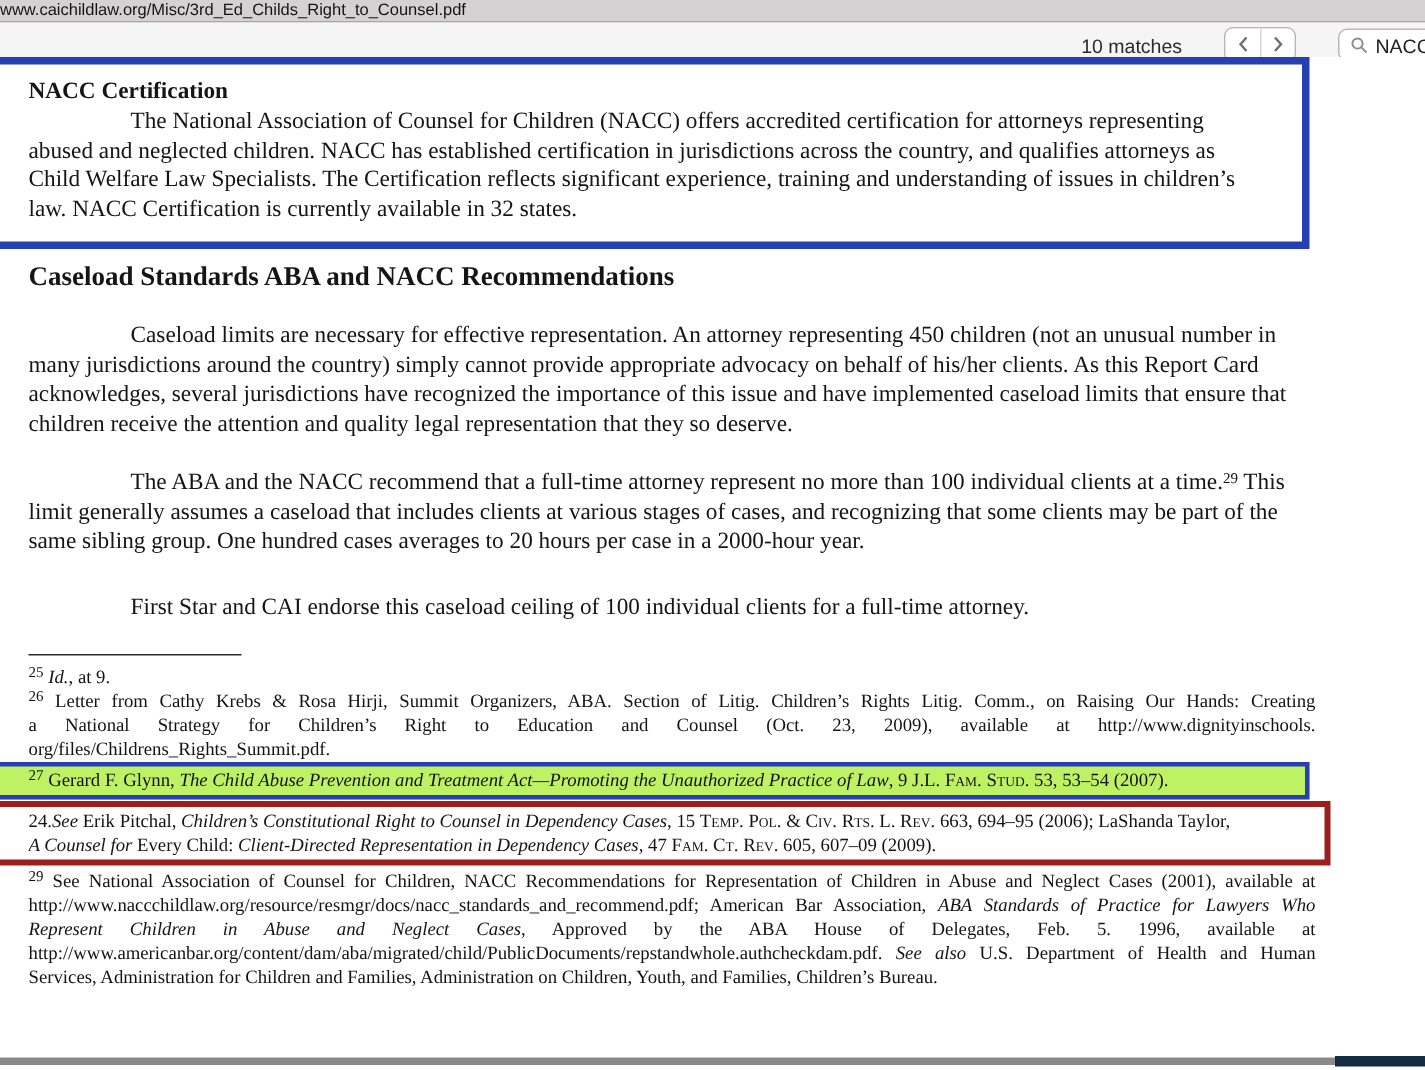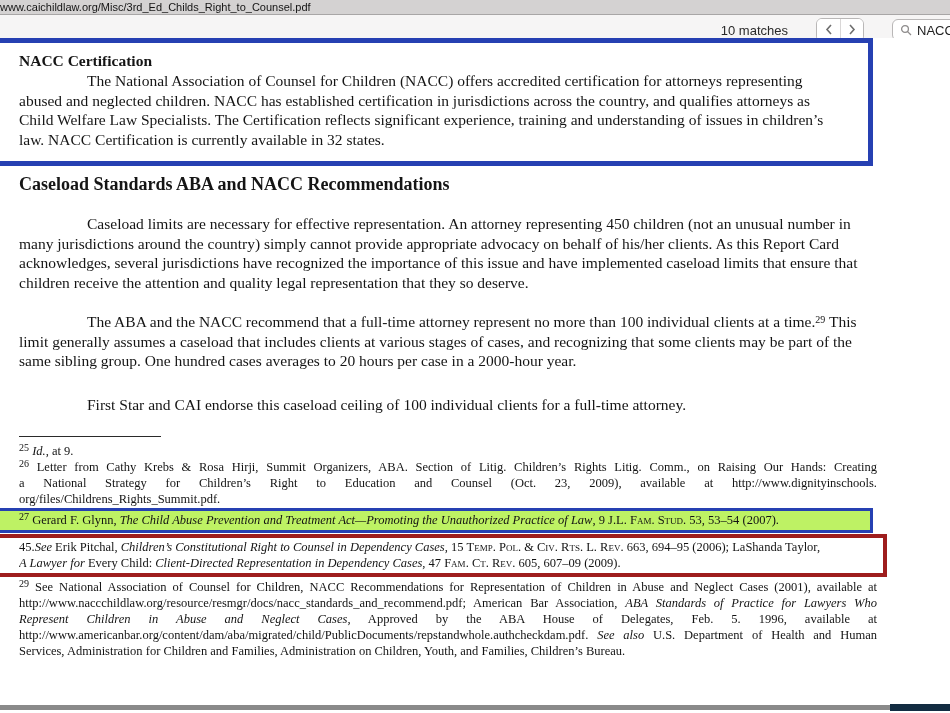--- a/index.html
+++ b/index.html
@@ -126,22 +126,22 @@
 
     <div class="footnotes">
       <p class="fn"><span class="sup">25</span><span> </span><span class="i">Id.</span><span>, at 9.</span></p>
       <p class="fn fn26"><span class="sup">26</span><span> Letter from Cathy Krebs &amp; Rosa Hirji, Summit Organizers, ABA. Section of Litig. Children’s Rights Litig. Comm., on Raising Our Hands:  Creating</span><br><span>a National Strategy for Children’s Right to Education and Counsel (Oct. 23, 2009), available at http://www.dignityinschools.</span><br><span>org/files/Childrens_Rights_Summit.pdf.</span></p>
 
       <div class="fn-box-blue" style="border-color: rgb(38, 64, 178);">
         <p class="fn fn-line"><span class="sup">27</span><span> Gerard F. Glynn, </span><span class="i">The Child Abuse Prevention and Treatment Act—Promoting the Unauthorized Practice of Law</span><span>, 9 J.L. </span><span class="sc">Fam. Stud.</span><span> 53, 53–54 (2007).</span></p>
       </div>
 
       <div class="fn-box-red" style="border-color: rgb(158, 29, 29);">
-        <p class="fn fn-line"><span>45.</span><span class="i">See</span><span> Erik Pitchal, </span><span class="i">Children’s Constitutional Right to Counsel in Dependency Cases</span><span>, 15 </span><span class="sc">Temp. Pol. &amp; Civ. Rts. L. Rev.</span><span> 663, 694–95 (2006); LaShanda Taylor,</span></p>
-        <p class="fn fn-line"><span class="i">A Lawyer for</span><span> Every Child:  </span><span class="i">Client-Directed Representation in Dependency Cases</span><span>, 47 </span><span class="sc">Fam. Ct. Rev.</span><span> 605, 607–09 (2009).</span></p>
+        <p class="fn fn-line"><span>24.</span><span class="i">See</span><span> Erik Pitchal, </span><span class="i">Children’s Constitutional Right to Counsel in Dependency Cases</span><span>, 15 </span><span class="sc">Temp. Pol. &amp; Civ. Rts. L. Rev.</span><span> 663, 694–95 (2006); LaShanda Taylor,</span></p>
+        <p class="fn fn-line"><span class="i">A Counsel for</span><span> Every Child:  </span><span class="i">Client-Directed Representation in Dependency Cases</span><span>, 47 </span><span class="sc">Fam. Ct. Rev.</span><span> 605, 607–09 (2009).</span></p>
       </div>
 
       <p class="fn fn29"><span class="sup">29</span><span> See National Association of Counsel for Children, NACC Recommendations for Representation of Children in Abuse and Neglect Cases (2001), available at http://www.naccchildlaw.org/resource/resmgr/docs/nacc_standards_and_recommend.pdf; American Bar Association, </span><span class="i">ABA Standards of Practice for Lawyers Who Represent Children in Abuse and Neglect Cases</span><span>, Approved by the ABA House of Delegates, Feb. 5. 1996, available at http://www.americanbar.org/content/dam/aba/migrated/child/PublicDocuments/repstandwhole.authcheckdam.pdf.  </span><span class="i">See also</span><span> U.S. Department of Health and Human Services, Administration for Children and Families, Administration on Children, Youth, and Families, Children’s Bureau.</span></p>
     </div>
 
   </div>
 
   <div class="edge-gray"></div>
   <div class="edge-navy"></div>
 

